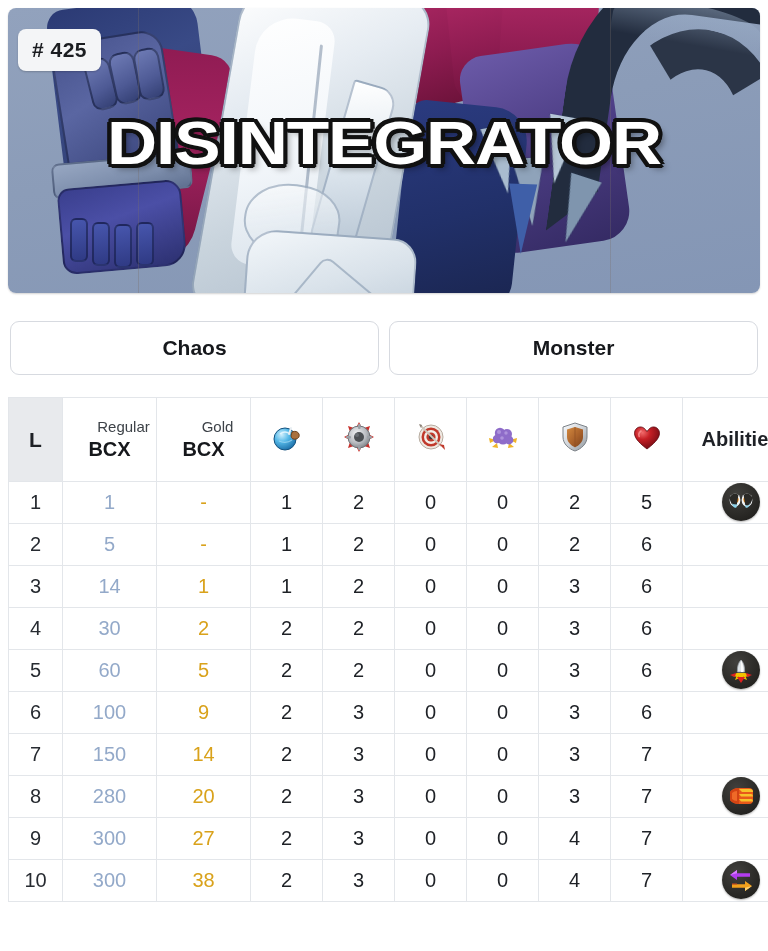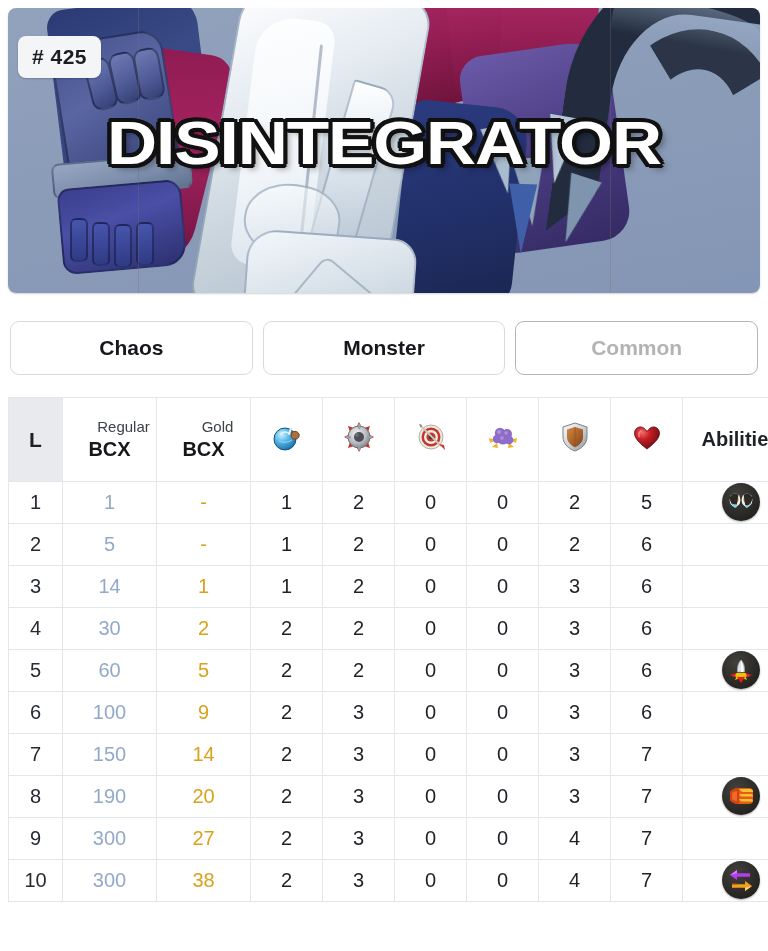--- a/index.html
+++ b/index.html
@@ -247,21 +247,21 @@
     text-shadow:
       -3px -3px 0 #111, 3px -3px 0 #111, -3px 3px 0 #111, 3px 3px 0 #111,
       -4px 0 0 #111, 4px 0 0 #111, 0 -4px 0 #111, 0 4px 0 #111,
       -2px -4px 0 #111, 2px 4px 0 #111, 5px 5px 6px rgba(0,0,0,.35);
     white-space: nowrap;
   }
 
   
   .id-badge {
     position: absolute;
-    left: 10px; top: 28px;
+    left: 10px; top: 21px;
     background: #f4f5f7;
     border-radius: 8px;
     padding: 9px 14px;
     font-size: 21px;
     font-weight: 700;
     color: #1b1d21;
     letter-spacing: .5px;
     box-shadow: 0 1px 2px rgba(0,0,0,.2);
     z-index: 5;
   }
@@ -399,21 +399,20 @@
 
       <div class="id-badge"># 425</div>
 
       <div class="hero-title">DISINTEGRATOR</div>
     </div>
   </div>
 
   <div class="attr-row">
     <div class="attr-btn">Chaos</div>
     <div class="attr-btn">Monster</div>
-    <div class="attr-btn muted">Common</div>
   </div>
 
   <div class="table-wrap">
     <table class="stats">
       <thead>
         <tr>
           <th class="col-l">L</th>
 
           <th class="col-bcx">
             <span class="bcx-head">
@@ -650,21 +649,21 @@
             <td>2</td>
             <td>3</td>
             <td>0</td>
             <td>0</td>
             <td>3</td>
             <td>7</td>
             <td></td>
           </tr>
           <tr>
             <td class="lvl">8</td>
-            <td class="reg">190</td>
+            <td class="reg">280</td>
             <td class="gld">20</td>
             <td>2</td>
             <td>3</td>
             <td>0</td>
             <td>0</td>
             <td>3</td>
             <td>7</td>
             <td><span class="ability-ico dark">
                 <svg width="30" height="30" viewBox="0 0 30 30">
                   <use href="#ab-fist"></use>

